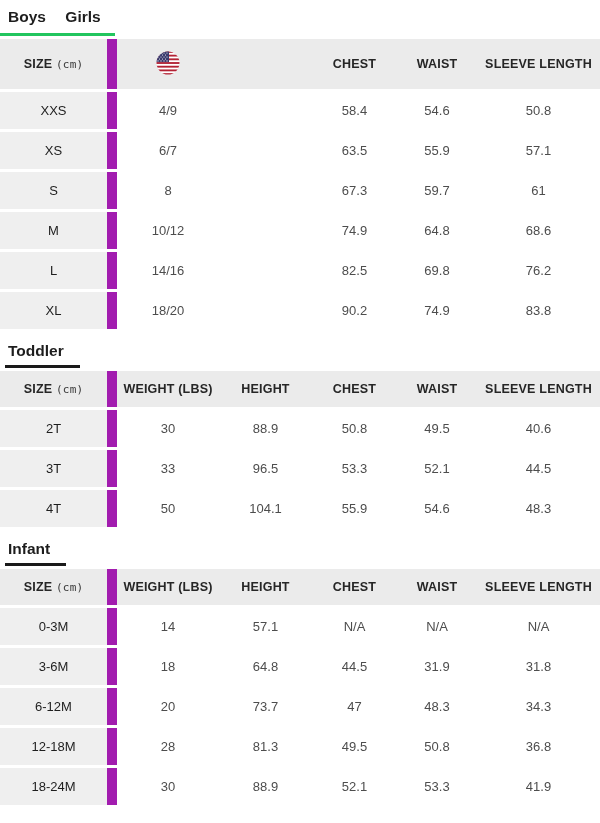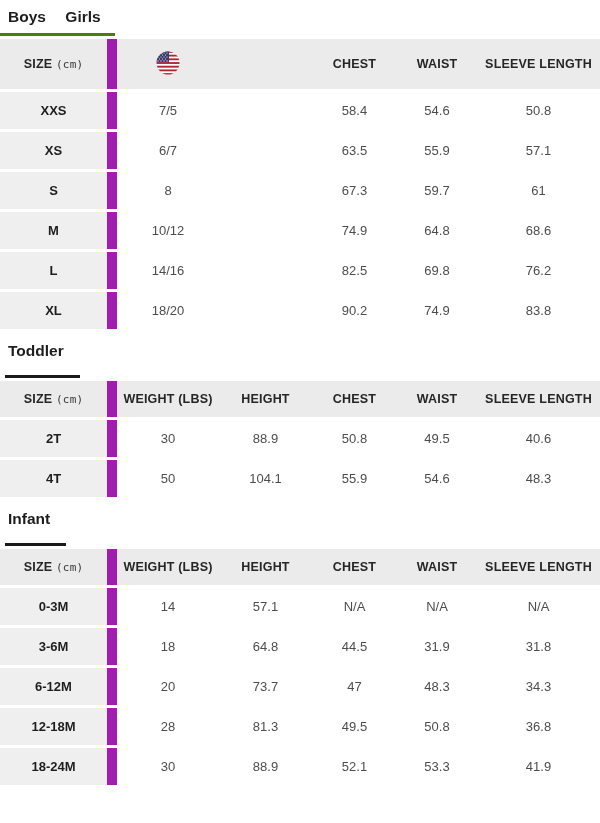--- a/index.html
+++ b/index.html
@@ -14,36 +14,36 @@
     width: 600px;
     height: 823px;
     background: #ffffff;
     overflow: hidden;
   }
 
   
   .tab-group {
     display: inline-block;
     padding: 8px 14px 7px 8px;
-    border-bottom: 3px solid #4d7c0f;
+    border-bottom: 3px solid #22c55e;
     margin: 0;
   }
   .tab {
     font-size: 15.5px;
     font-weight: bold;
     color: #1d1d1d;
     margin-right: 15px;
     cursor: pointer;
   }
   .tab:last-child { margin-right: 0; }
 
   .section-tab {
     display: inline-block;
     margin: 8px 0 0 5px;
-    padding: 2px 16px 15px 3px;
+    padding: 2px 16px 5px 3px;
     border-bottom: 3px solid #1a1a1a;
     font-size: 15.5px;
     font-weight: bold;
     color: #1d1d1d;
     cursor: pointer;
   }
 
   
   table.chart {
     width: 600px;
@@ -72,21 +72,21 @@
     background: #ffffff;
     height: 37px;
     font-size: 13px;
     color: #4d4d4d;
   }
   table.chart .sizecol {
     border-right: 10px solid #a21caf;
   }
   table.chart tbody td.sizecol {
     background: #efefef;
-    font-weight: bold;
+    font-weight: normal;
     color: #1e1e1e;
     font-size: 13px;
   }
   .unit {
     font-family: "DejaVu Sans Mono", monospace;
     font-weight: normal;
     font-size: 11px;
     color: #3a3a3a;
   }
   .flag-wrap {
@@ -167,21 +167,21 @@
         </th>
         <th></th>
         <th>CHEST</th>
         <th>WAIST</th>
         <th>SLEEVE LENGTH</th>
       </tr>
     </thead>
     <tbody>
       <tr>
         <td class="sizecol">XXS</td>
-        <td>7/5</td>
+        <td>4/9</td>
         <td></td>
         <td>58.4</td>
         <td>54.6</td>
         <td>50.8</td>
       </tr>
       <tr>
         <td class="sizecol">XS</td>
         <td>6/7</td>
         <td></td>
         <td>63.5</td>
@@ -252,20 +252,28 @@
     <tbody>
       <tr>
         <td class="sizecol">2T</td>
         <td>30</td>
         <td>88.9</td>
         <td>50.8</td>
         <td>49.5</td>
         <td>40.6</td>
       </tr>
       <tr>
+        <td class="sizecol">3T</td>
+        <td>33</td>
+        <td>96.5</td>
+        <td>53.3</td>
+        <td>52.1</td>
+        <td>44.5</td>
+      </tr>
+      <tr>
         <td class="sizecol">4T</td>
         <td>50</td>
         <td>104.1</td>
         <td>55.9</td>
         <td>54.6</td>
         <td>48.3</td>
       </tr>
     </tbody>
   </table>
 

